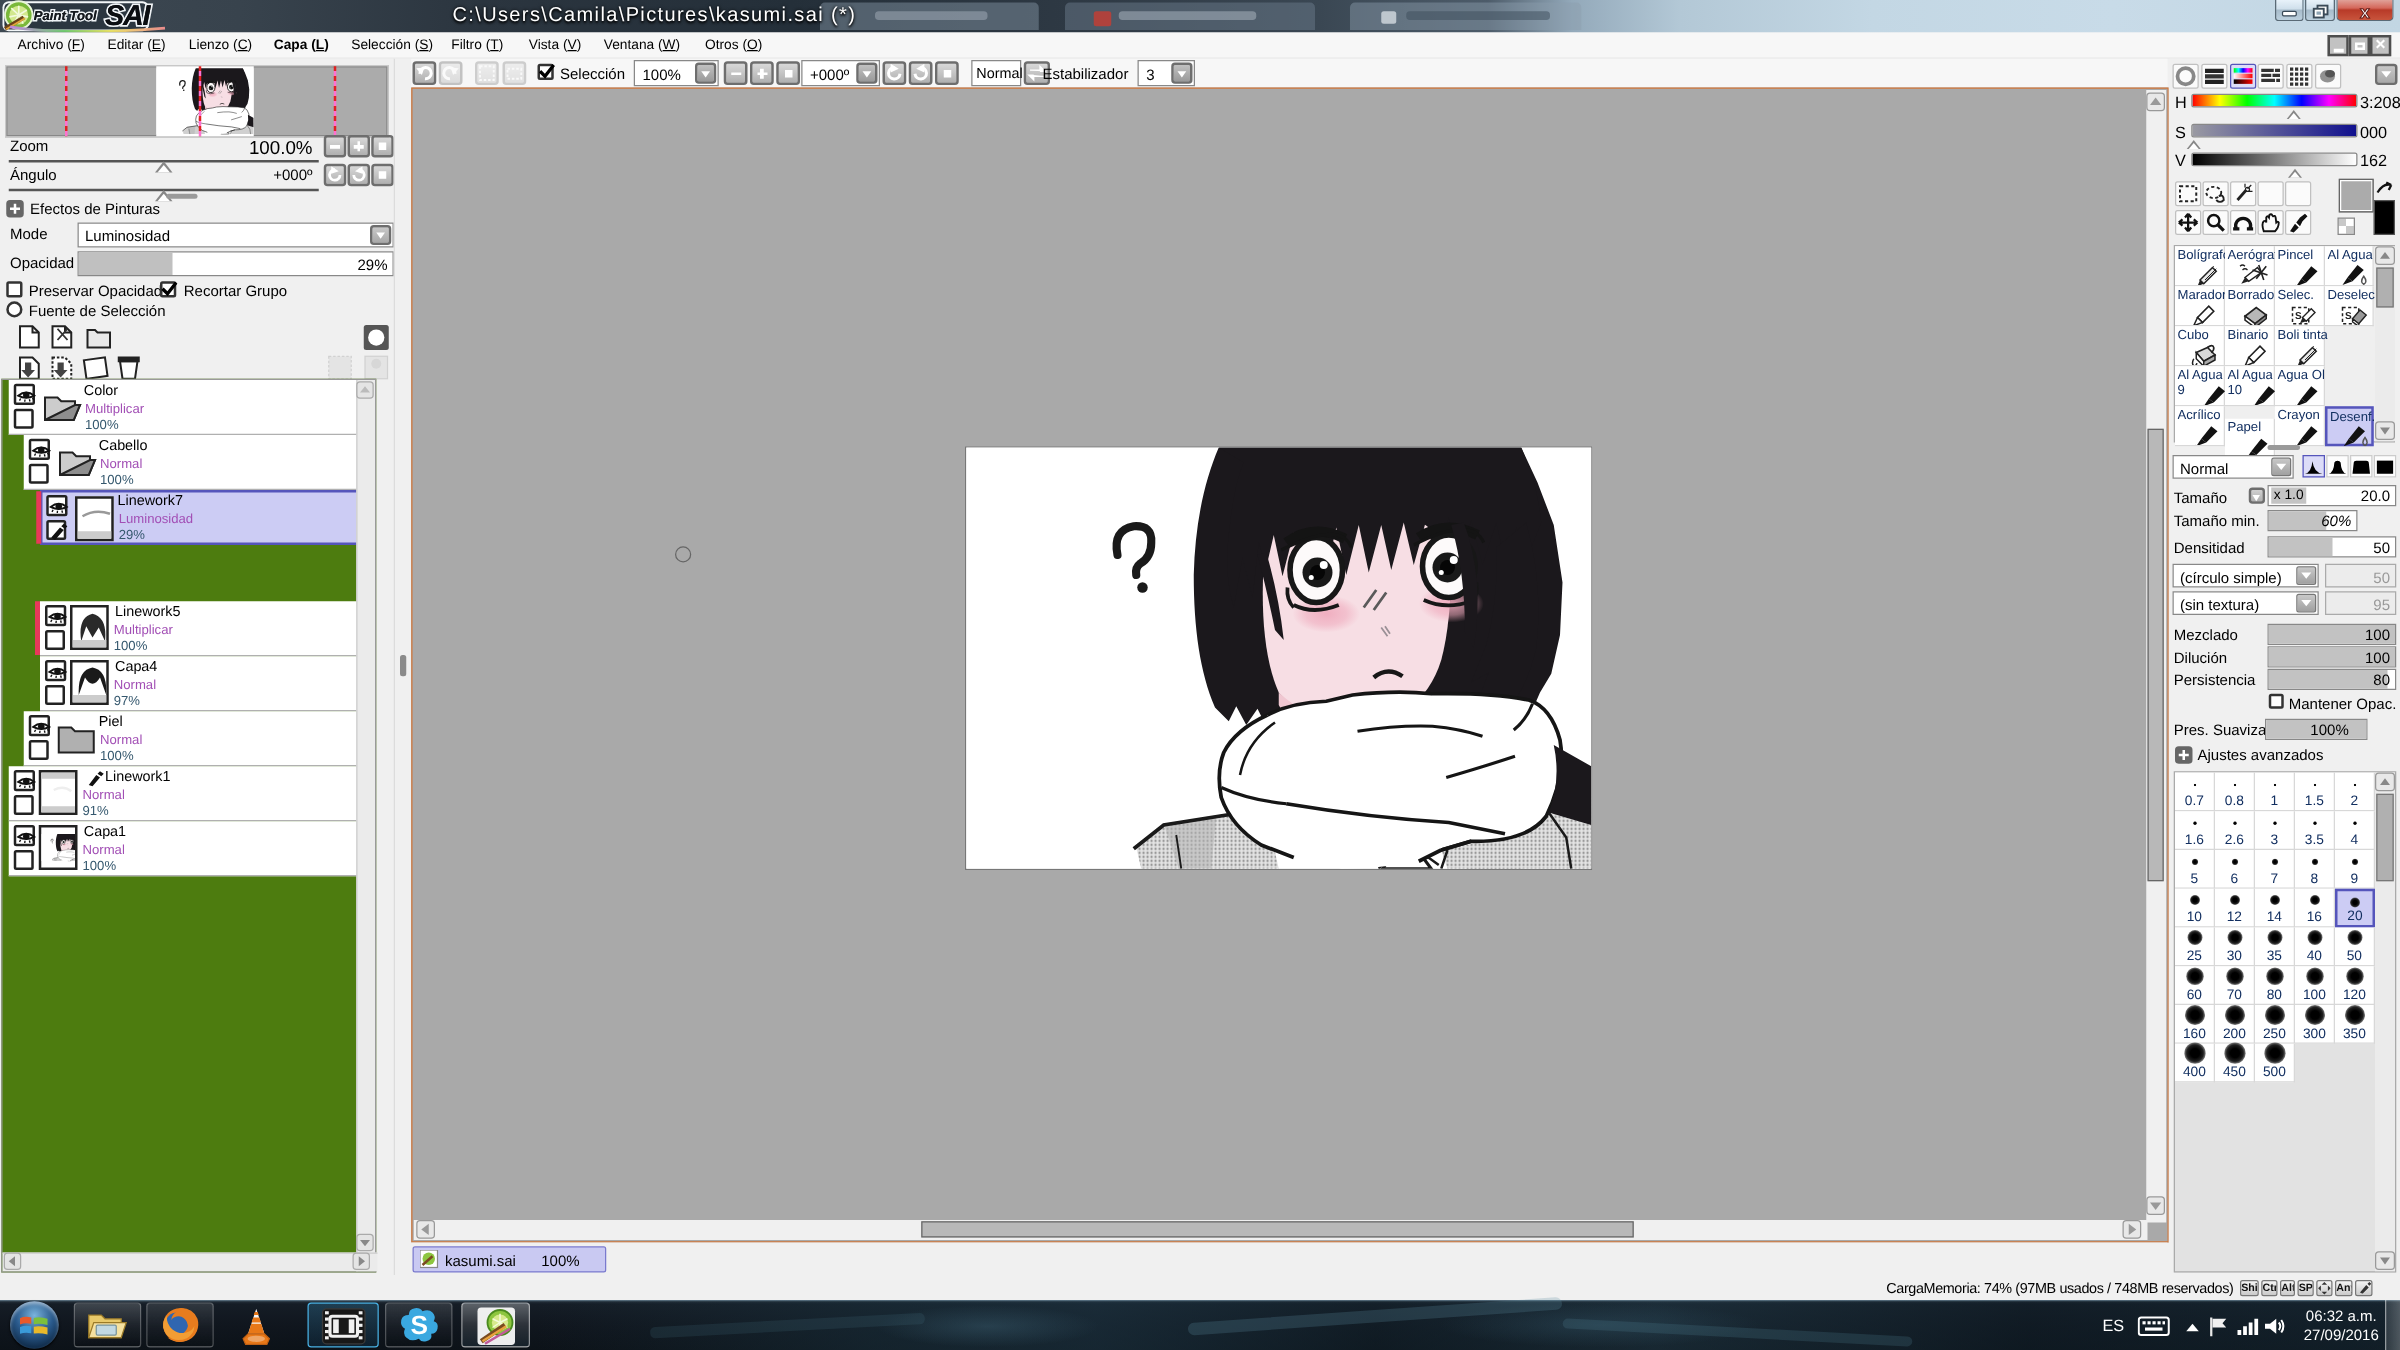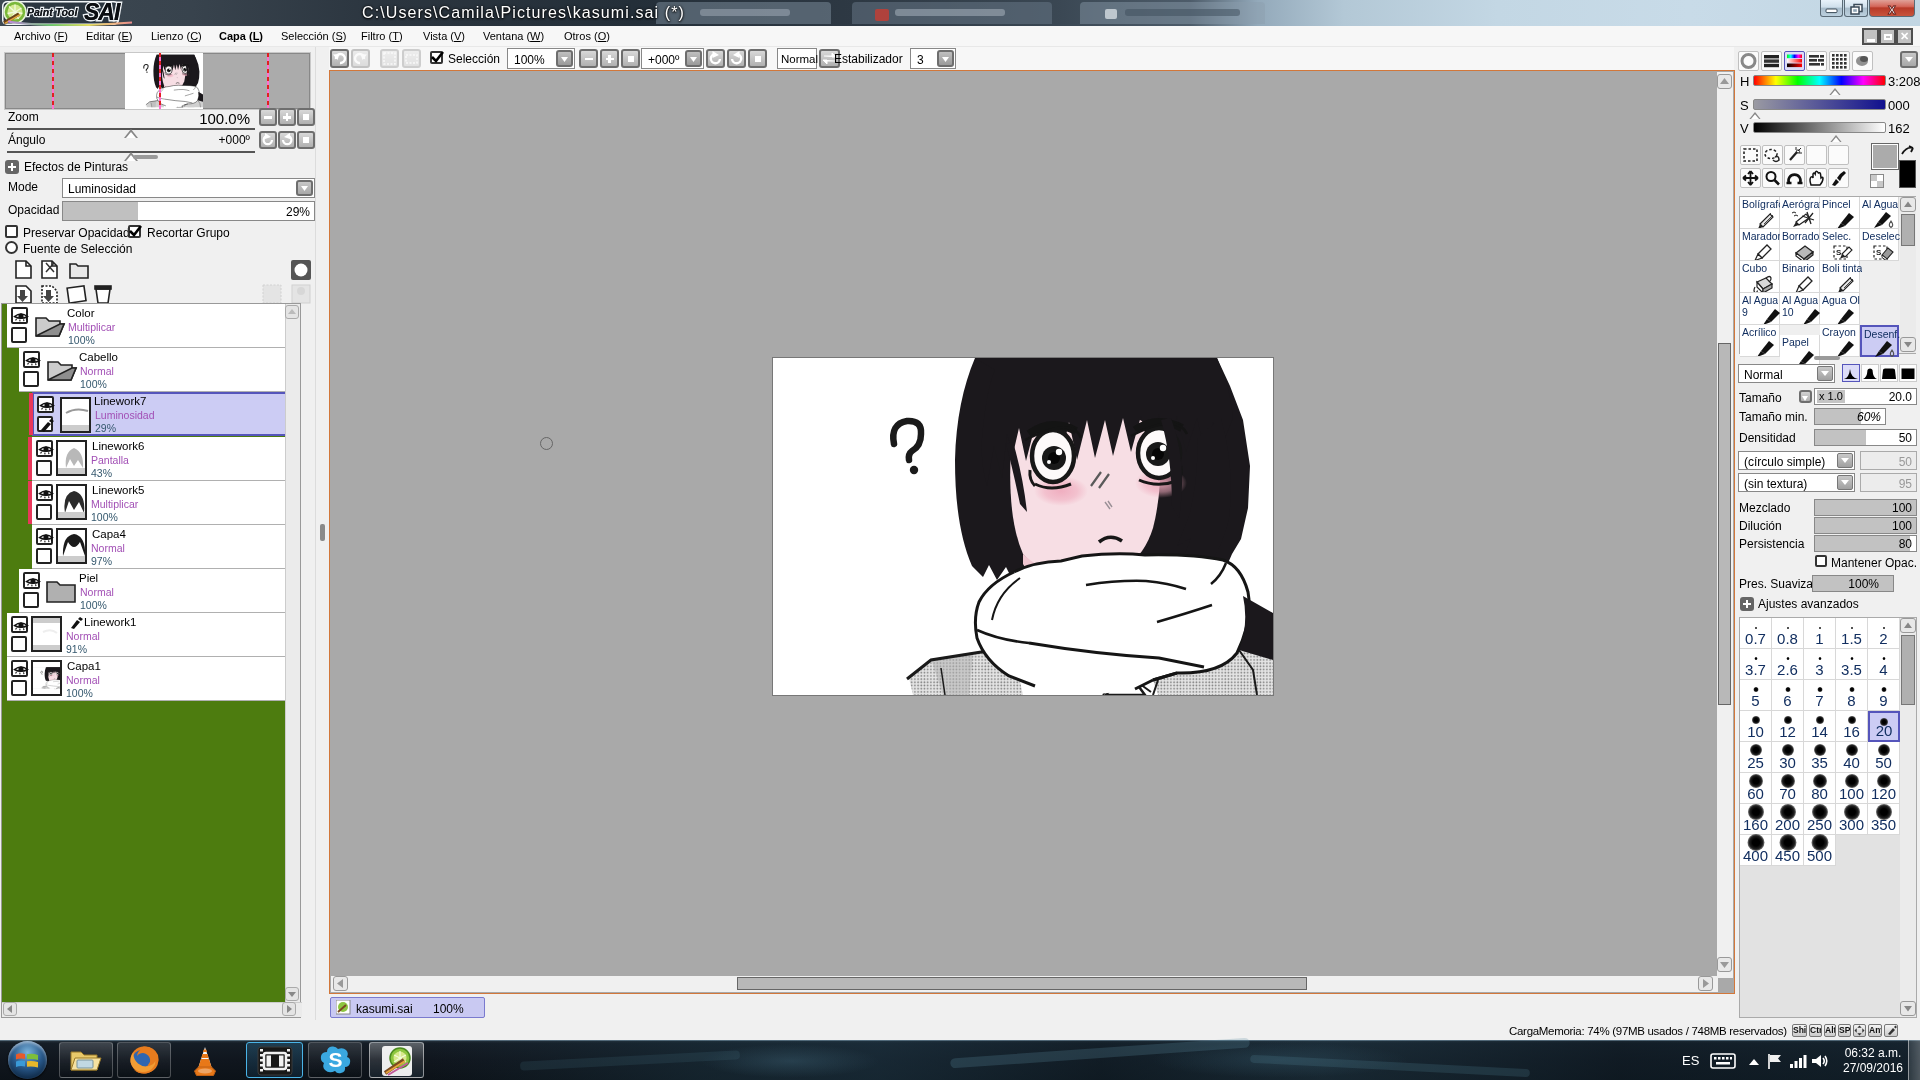--- a/index.html
+++ b/index.html
@@ -64,21 +64,21 @@
 .bgrid-cell { position:absolute; width:40px; height:32px; background:#fff; border-right:1px solid #d8d8d8; border-bottom:1px solid #d8d8d8; }
 .bgrid-cell span { position:absolute; left:2px; top:1px; font-size:10.5px; color:#122f60; white-space:nowrap; overflow:hidden; }
 .rlab { position:absolute; left:3px; font-size:12px; color:#000; }
 .rbar { position:absolute; height:17px; background:#fff; border:1px solid #888; }
 .rbar .fill { position:absolute; left:0; top:0; height:15px; background:#c2c2c2; }
 .rbar .num { position:absolute; right:4px; top:1px; font-size:12px; color:#000; }
 .rdd { position:absolute; height:19px; background:#fff; border:1px solid #888; }
 .rdd span { position:absolute; left:5px; top:3px; font-size:12px; }
 .rdd .arr { position:absolute; right:1px; top:1px; width:16px; height:15px; background:linear-gradient(#c8c8c8,#a0a0a0); border:1px solid #777; border-radius:2px; }
 .szcell { position:absolute; width:32px; height:31px; background:#fff; border-right:1px solid #d8d8d8; border-bottom:1px solid #d8d8d8; text-align:center; }
-.szcell .num { position:absolute; left:0; bottom:1px; width:100%; font-size:15px; color:#122f60; text-align:center; }
+.szcell .num { position:absolute; left:0; bottom:1px; width:100%; font-size:11px; color:#122f60; text-align:center; }
 .szcell .dot { position:absolute; left:50%; background:radial-gradient(circle, #000 30%, #202020 55%, rgba(80,80,80,0.6) 75%, rgba(160,160,160,0) 100%); border-radius:50%; transform:translateX(-50%); }
 
 
 #statusbar { left:0; top:1020px; width:1920px; height:20px; background:#f0f0f0; }
 
 .kbtn { position:absolute; top:4px; height:13px; overflow:hidden; background:linear-gradient(#f4f4f4,#cacaca); border:1px solid #777; border-radius:2px; font-size:8.5px; font-weight:bold; color:#111; text-align:center; line-height:11px; }
 
 #taskbar { left:0; top:1040px; width:1920px; height:40px;
   background:linear-gradient(#2a3742,#151d26 8%,#10161e 50%,#0c1218 100%); }
 .tbtn { position:absolute; top:2px; width:54px; height:36px; border:1px solid rgba(255,255,255,0.25); border-radius:3px;
@@ -448,34 +448,20 @@
               <path d="M 2 12 L 9 4 l 3 2 l -7 8 z M 10 3 l 2 -2 l 3 2 l -2 2 z" fill="#111"></path>
             </svg></div>
         <div class="lthumb" style="left:26px;top:3px;"><svg width="32" height="32">
               <path d="M 4 14 Q 14 8 26 12" fill="none" stroke="#999" stroke-width="2"></path>
               <rect x="0" y="26" width="32" height="6" fill="#ccc"></rect>
             </svg></div>
         <div class="lname" style="left:60px;top:1px;">Linework7</div>
           <div class="lmode" style="left:61px;top:15px;">Luminosidad</div>
           <div class="lpct" style="left:61px;top:28px;">29%</div>
       </div>
-      <div class="lrow" style="left:30px;top:133px;width:264px;">
-        <div style="position:absolute;left:-4px;top:0;width:4px;height:43px;background:#e8385a;"></div>
-        <div class="eyebox"><svg width="16" height="16" viewBox="0 0 16 16">
-              <use href="#eyeic"></use>
-            </svg></div>
-          <div class="chkbox2"></div>
-        <div class="lthumb"><svg width="32" height="32">
-              <path d="M 8 26 Q 6 10 16 6 Q 26 10 25 26 L 20 18 L 16 24 L 12 17 Z" fill="#b8b8b8"></path>
-              <rect x="0" y="26" width="32" height="6" fill="#ccc"></rect>
-            </svg></div>
-        <div class="lname">Linework6</div>
-          <div class="lmode">Pantalla</div>
-          <div class="lpct">43%</div>
-      </div>
       <div class="lrow" style="left:30px;top:177px;width:264px;">
         <div style="position:absolute;left:-4px;top:0;width:4px;height:43px;background:#e8385a;"></div>
         <div class="eyebox"><svg width="16" height="16" viewBox="0 0 16 16">
               <use href="#eyeic"></use>
             </svg></div>
           <div class="chkbox2"></div>
         <div class="lthumb"><svg width="32" height="32">
               <path d="M 7 27 Q 4 8 16 5 Q 28 8 26 27 L 21 16 L 16 24 L 11 15 Z" fill="#2a2a2a"></path>
               <rect x="0" y="26" width="32" height="6" fill="#ccc"></rect>
             </svg></div>
@@ -998,21 +984,21 @@
       <div class="szcell" style="left:100px;top:571px;">
         <div class="dot" style="top:9px;width:2px;height:2px;"></div>
         <span class="num">1.5</span>
       </div>
       <div class="szcell" style="left:132px;top:571px;">
         <div class="dot" style="top:9px;width:2px;height:2px;"></div>
         <span class="num">2</span>
       </div>
       <div class="szcell" style="left:4px;top:602px;">
         <div class="dot" style="top:8px;width:3px;height:3px;"></div>
-        <span class="num">3.7</span>
+        <span class="num">1.6</span>
       </div>
       <div class="szcell" style="left:36px;top:602px;">
         <div class="dot" style="top:8px;width:3px;height:3px;"></div>
         <span class="num">2.6</span>
       </div>
       <div class="szcell" style="left:68px;top:602px;">
         <div class="dot" style="top:8px;width:3px;height:3px;"></div>
         <span class="num">3</span>
       </div>
       <div class="szcell" style="left:100px;top:602px;">

